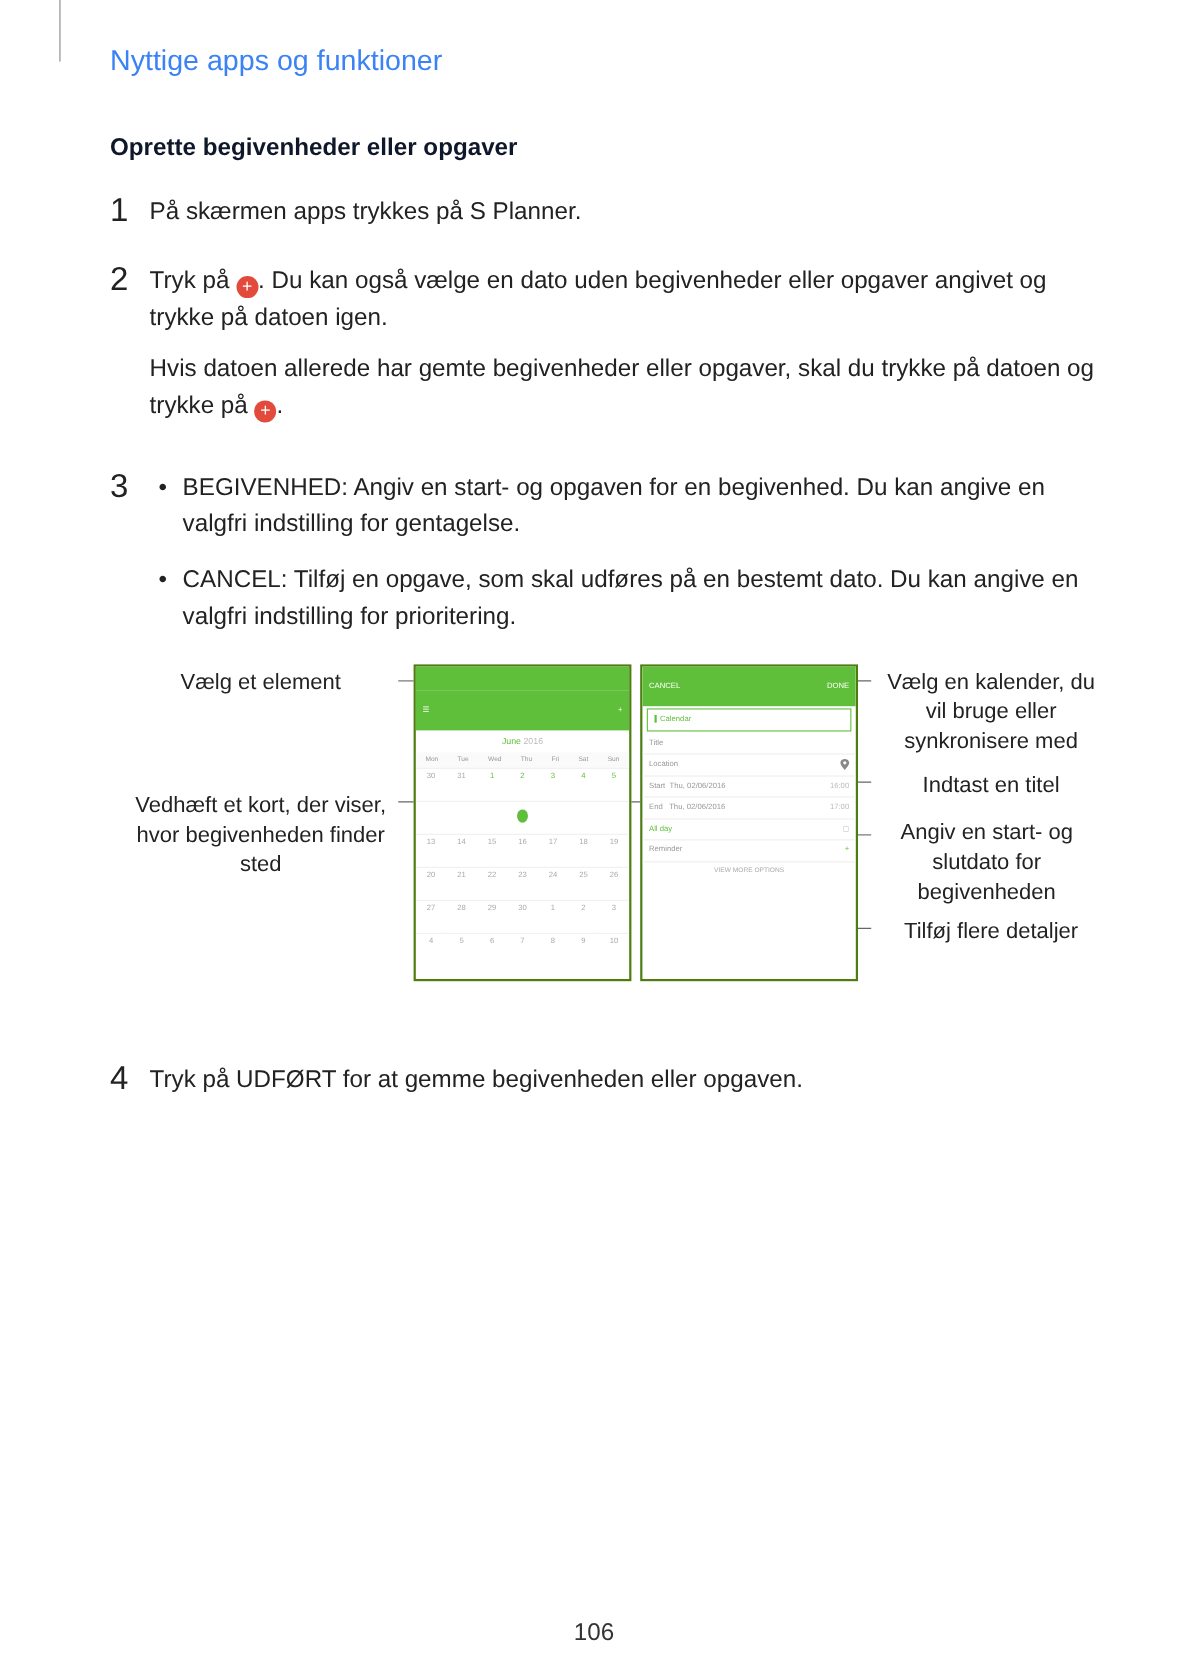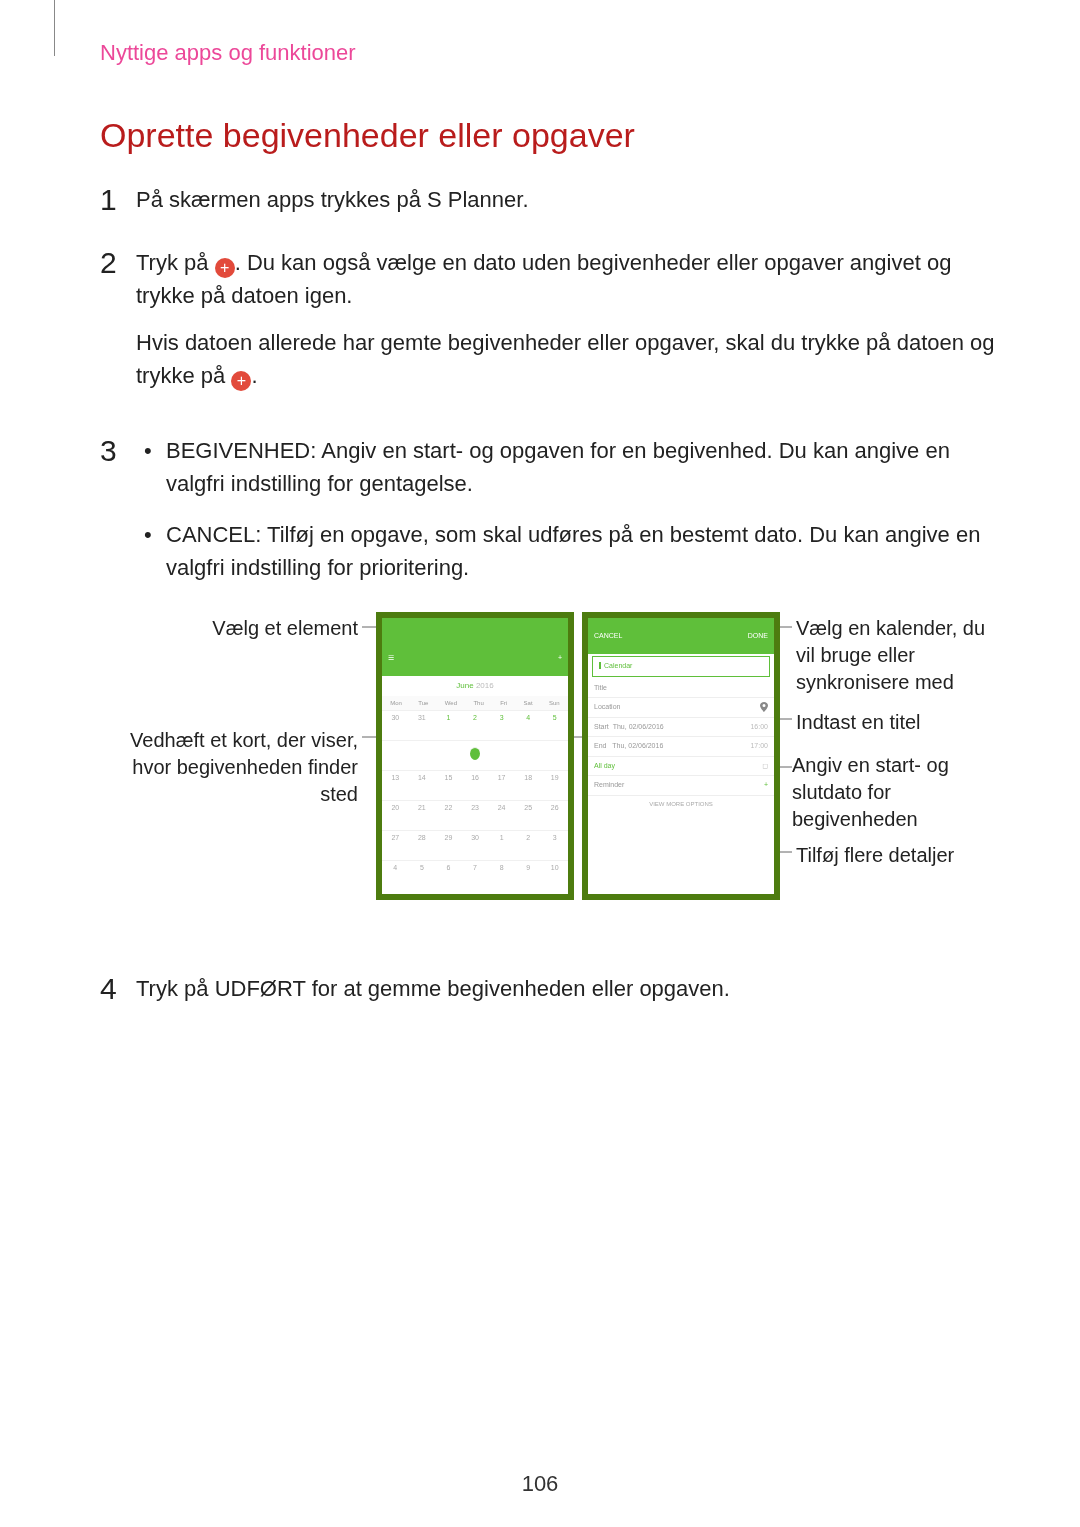--- a/index.html
+++ b/index.html
@@ -1,34 +1,34 @@
 <!DOCTYPE html>
 <html><head>
 <meta charset="utf-8">
 <style>
   html,body{margin:0;padding:0;background:#fff;font-family:Arial,Helvetica,sans-serif;color:#222}
   .page{width:1080px;height:1527px;position:relative;margin:0 auto;box-sizing:border-box;padding:40px 80px 0 100px}
   .vrule{position:absolute;left:54px;top:0;width:1px;height:56px;background:#888}
-  .breadcrumb{font-size:22px;color:#ec4899;margin:0 0 50px 0}
-  h2.section{font-size:34px;font-weight:400;color:#b91c1c;margin:0 0 28px 0}
+  .breadcrumb{font-size:26px;color:#3b82f6;margin:0 0 50px 0}
+  h2.section{font-size:22px;font-weight:700;color:#0f172a;margin:0 0 28px 0}
   ol.steps{list-style:none;margin:0;padding:0;counter-reset:step}
   ol.steps>li{position:relative;padding:0 0 30px 36px;font-size:22px;line-height:1.5;color:#222}
   ol.steps>li::before{counter-increment:step;content:counter(step);position:absolute;left:0;top:-6px;font-size:30px;font-weight:400;color:#222}
   .plus-icon{display:inline-block;width:20px;height:20px;border-radius:50%;background:#e24a3b;color:#fff;text-align:center;line-height:20px;font-size:16px;vertical-align:-3px}
   .bullet-list{list-style:none;margin:12px 0 0 0;padding:0}
   .bullet-list>li{position:relative;padding:0 0 18px 30px;font-size:22px;line-height:1.5}
   .bullet-list>li::before{content:"•";position:absolute;left:8px;top:0;font-size:22px}
   .bold{font-weight:400}
   .sub{margin-top:14px;font-size:22px;line-height:1.5}
   .figure{position:relative;width:100%;height:310px;margin:10px 0 20px -20px}
   .callout-l,.callout-r{position:absolute;font-size:20px;color:#222;line-height:1.35}
-  .callout-l{text-align:right}
-  .callout-r{text-align:left}
+  .callout-l{text-align:center}
+  .callout-r{text-align:center}
   .mockups{position:absolute;left:260px;top:0;width:404px;height:288px;display:flex;gap:8px}
-  .mock{flex:1;border:6px solid #4d7c0f;background:#fff;position:relative;overflow:hidden}
+  .mock{flex:1;border:2px solid #4d7c0f;background:#fff;position:relative;overflow:hidden}
   .mock .bar{height:22px;background:#5fbf3a}
   .mock .bar2{height:36px;background:#5fbf3a;display:flex;align-items:center;justify-content:space-between;padding:0 6px;color:#fff;font-size:7px}
   .mock .hdr{height:14px;background:#fafafa;display:flex;justify-content:space-around;align-items:center;font-size:6px;color:#999}
   .cal-row{display:flex;height:30px}
   .cal-row span{flex:1;font-size:7px;color:#aaa;text-align:center;padding-top:2px;border-top:1px solid #f0f0f0}
   .cal-dot{display:inline-block;width:10px;height:10px;border-radius:50%;background:#5fbf3a;margin-top:4px}
   .field{font-size:7px;color:#999;padding:4px 6px;border-bottom:1px solid #eee}
   .field .r{float:right;color:#bbb}
   .field.box{border:1px solid #5fbf3a;margin:2px 4px}
   .view-more{font-size:6px;color:#aaa;text-align:center;padding:4px}

